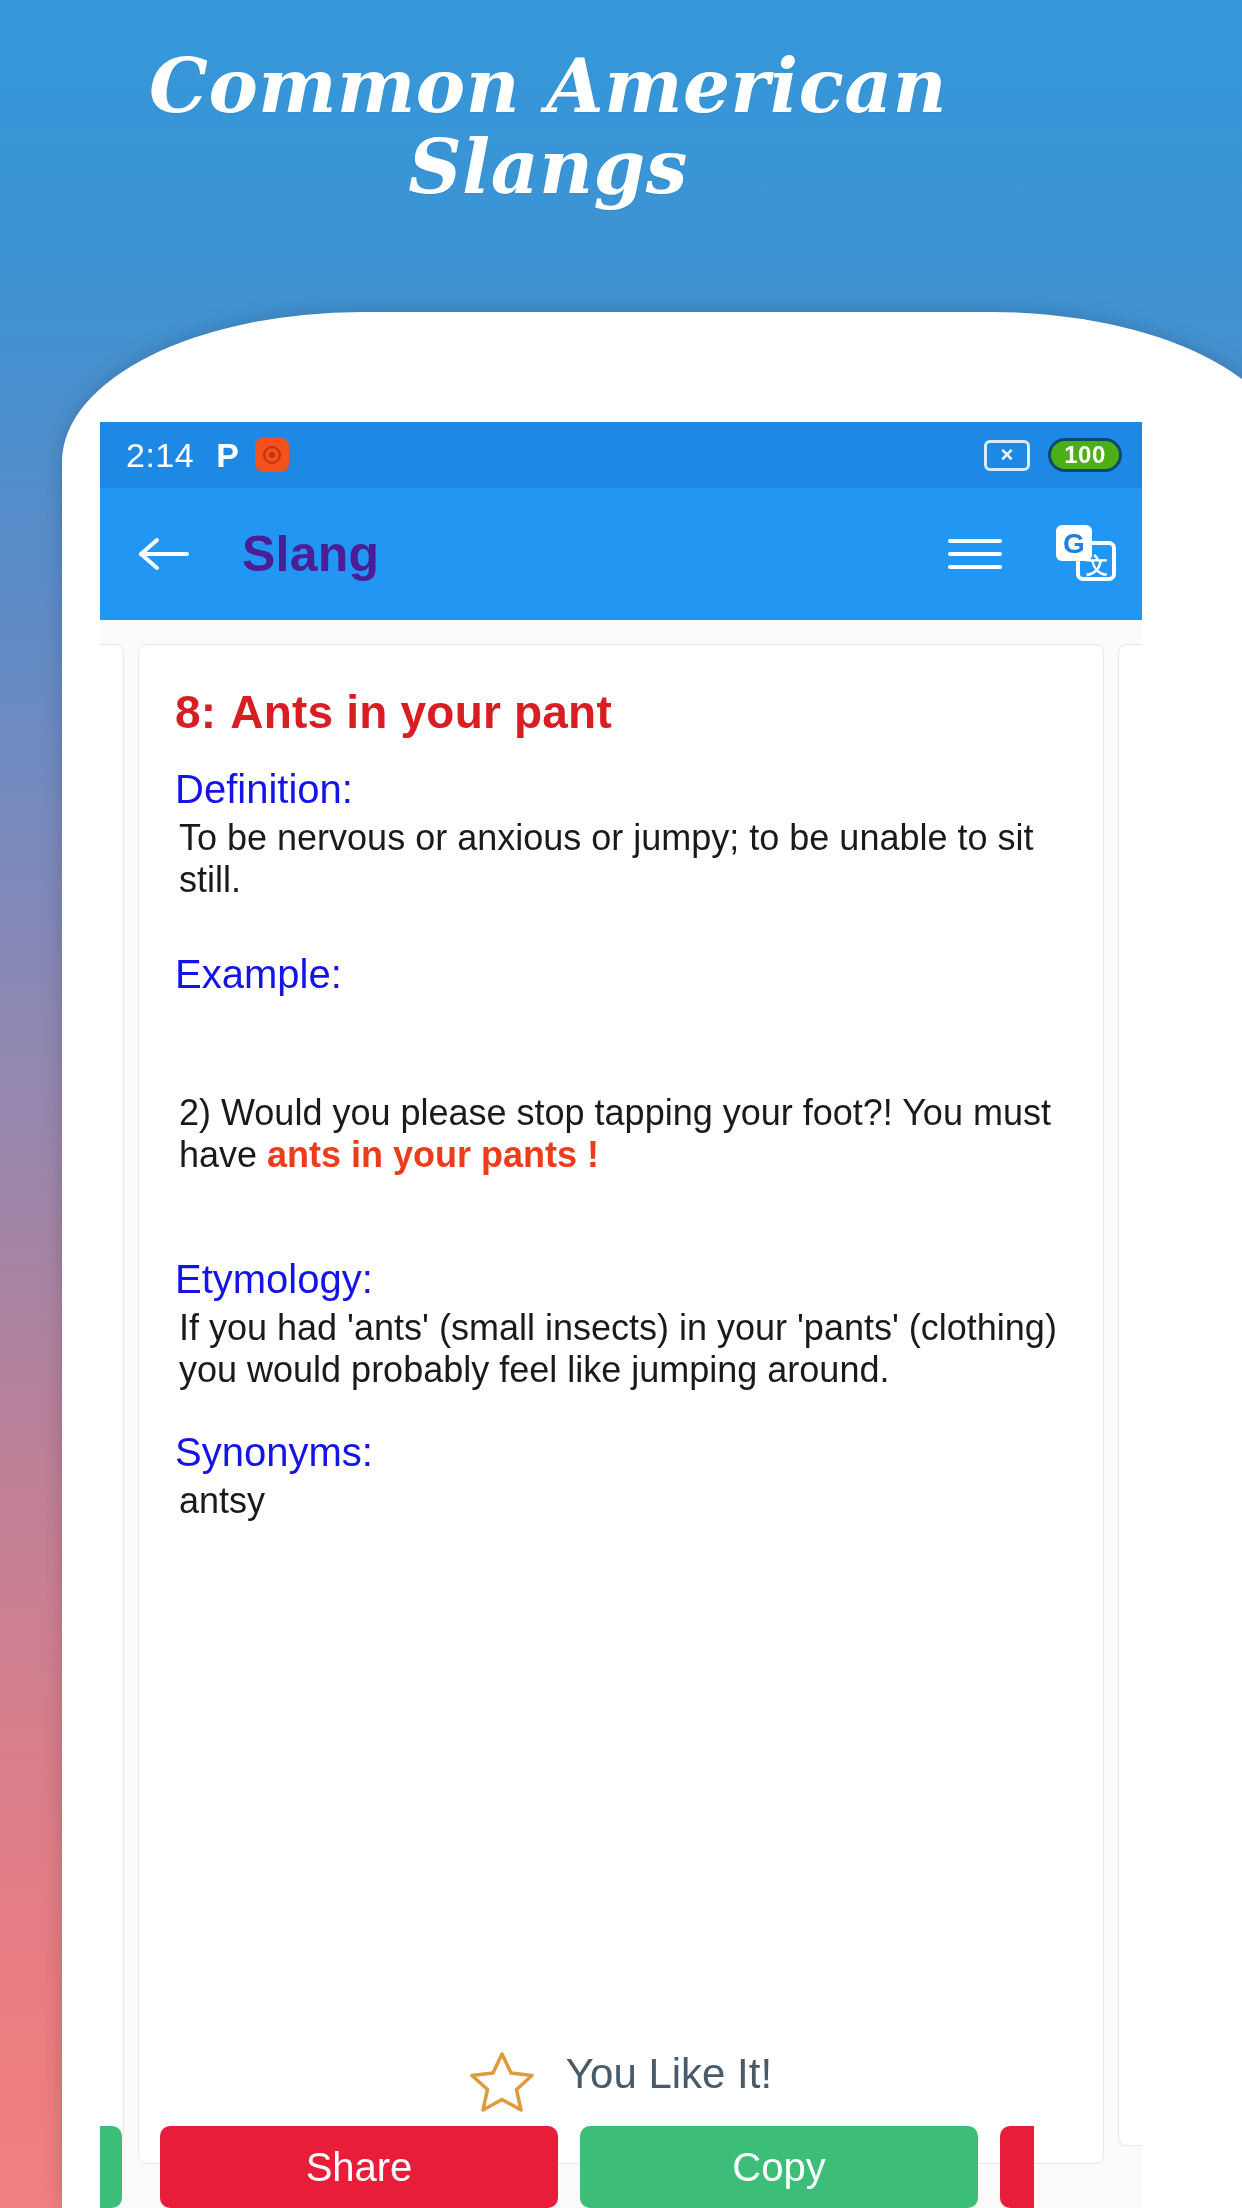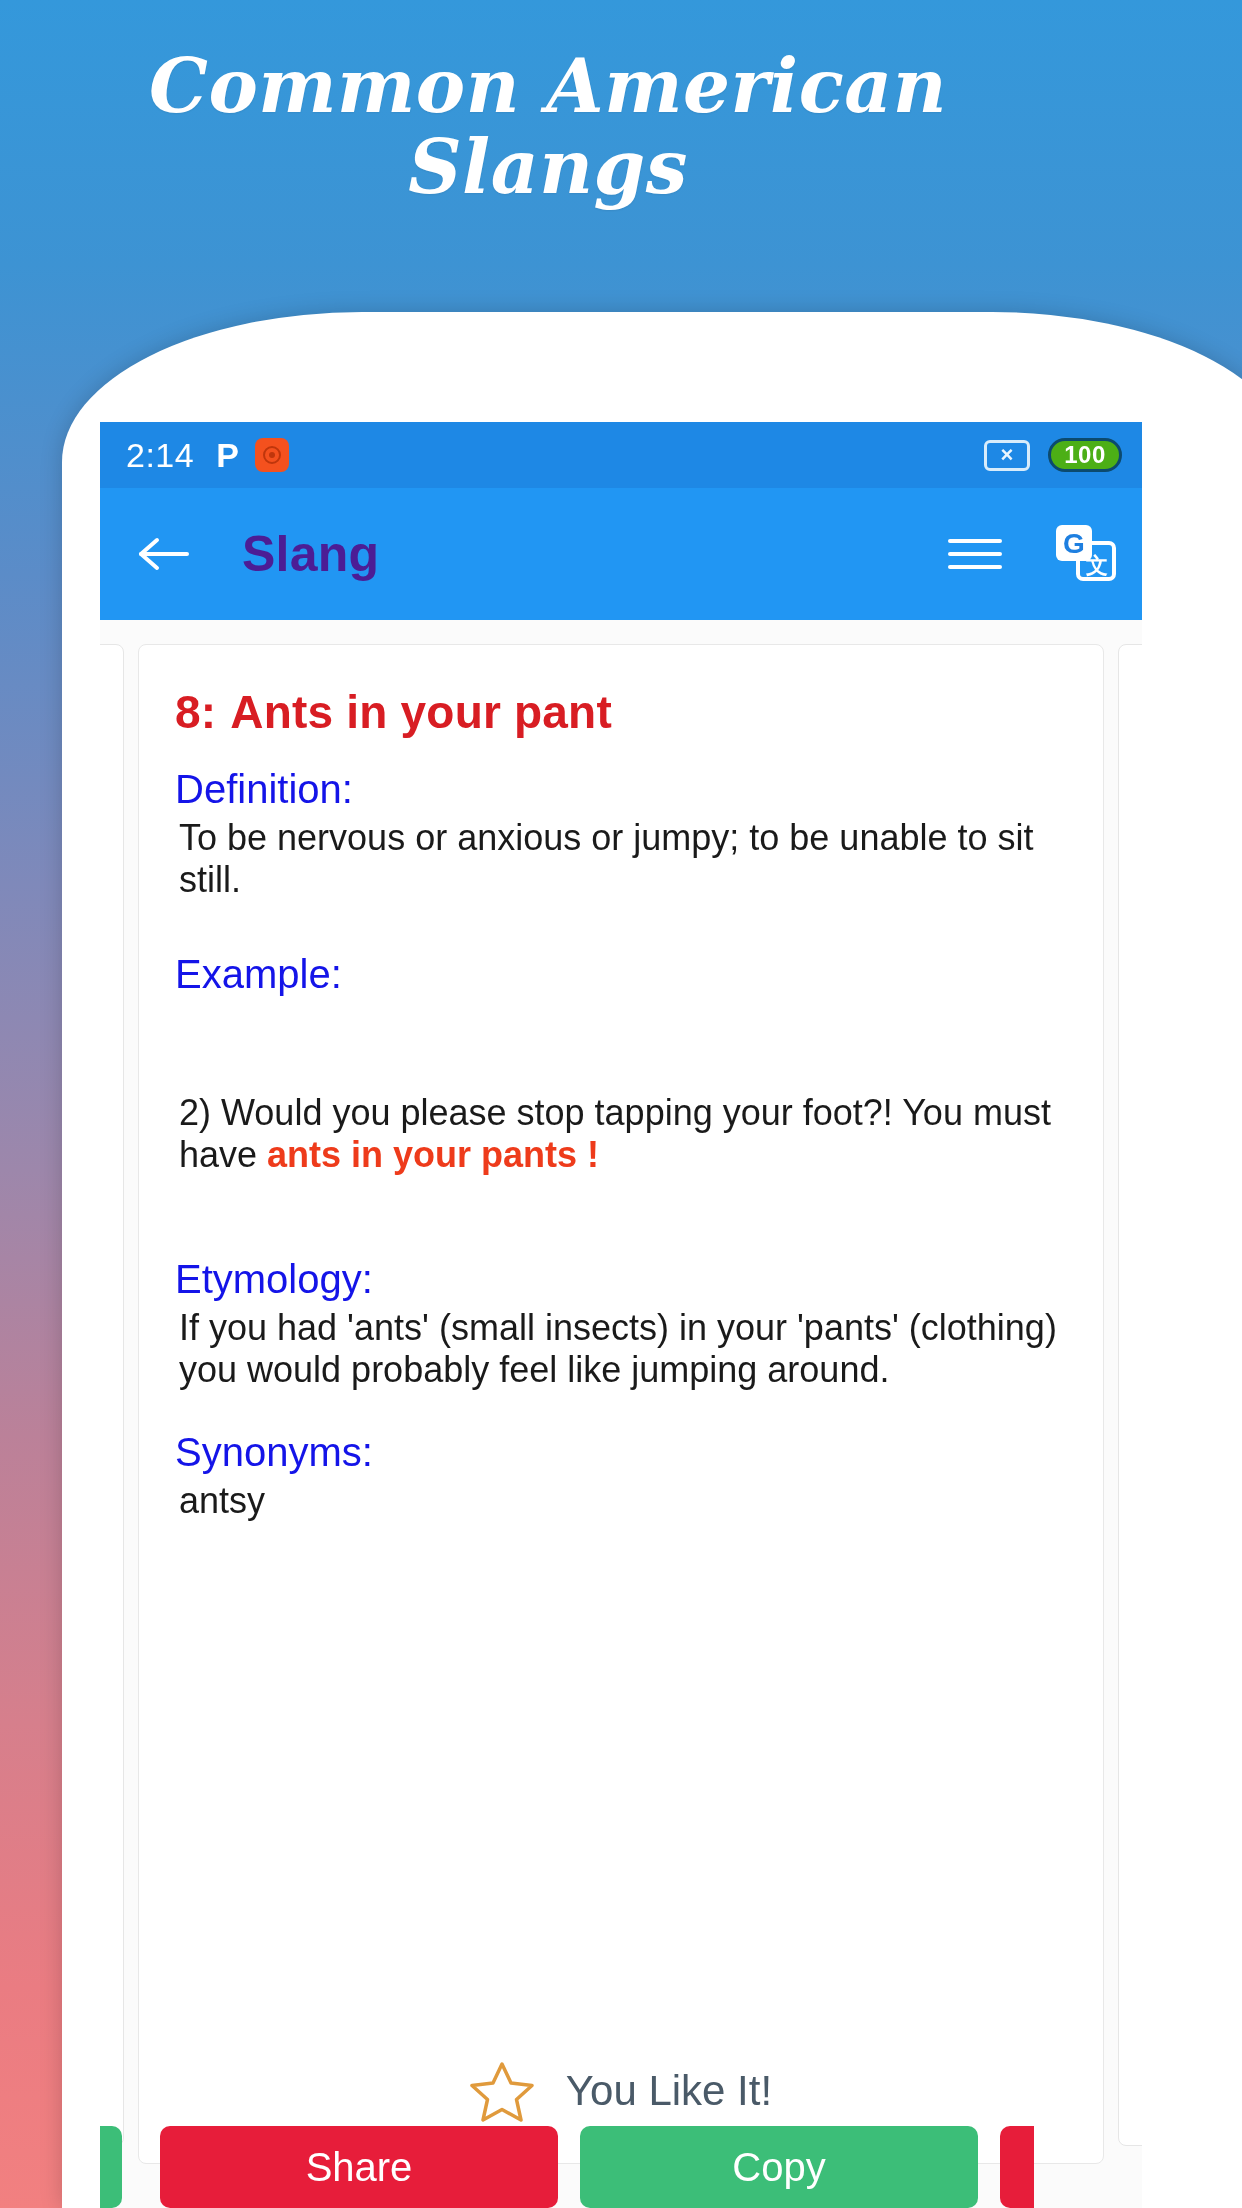--- a/index.html
+++ b/index.html
@@ -248,24 +248,23 @@
     font-weight: 700;
   }
   .gap-lg { height: 44px; }
   .gap-md { height: 32px; }
   .gap-xl { height: 74px; }
 
   
   .like-row {
     position: absolute;
     left: 0;
-    bottom: 86px;
+    bottom: 96px;
     width: 1042px;
     display: flex;
-    align-items: center;
     justify-content: center;
     gap: 32px;
   }
   .star-icon { width: 64px; height: 62px; display:block; }
   .like-text {
     color: #4a5a68;
     font-size: 42px;
     font-weight: 400;
   }
 

